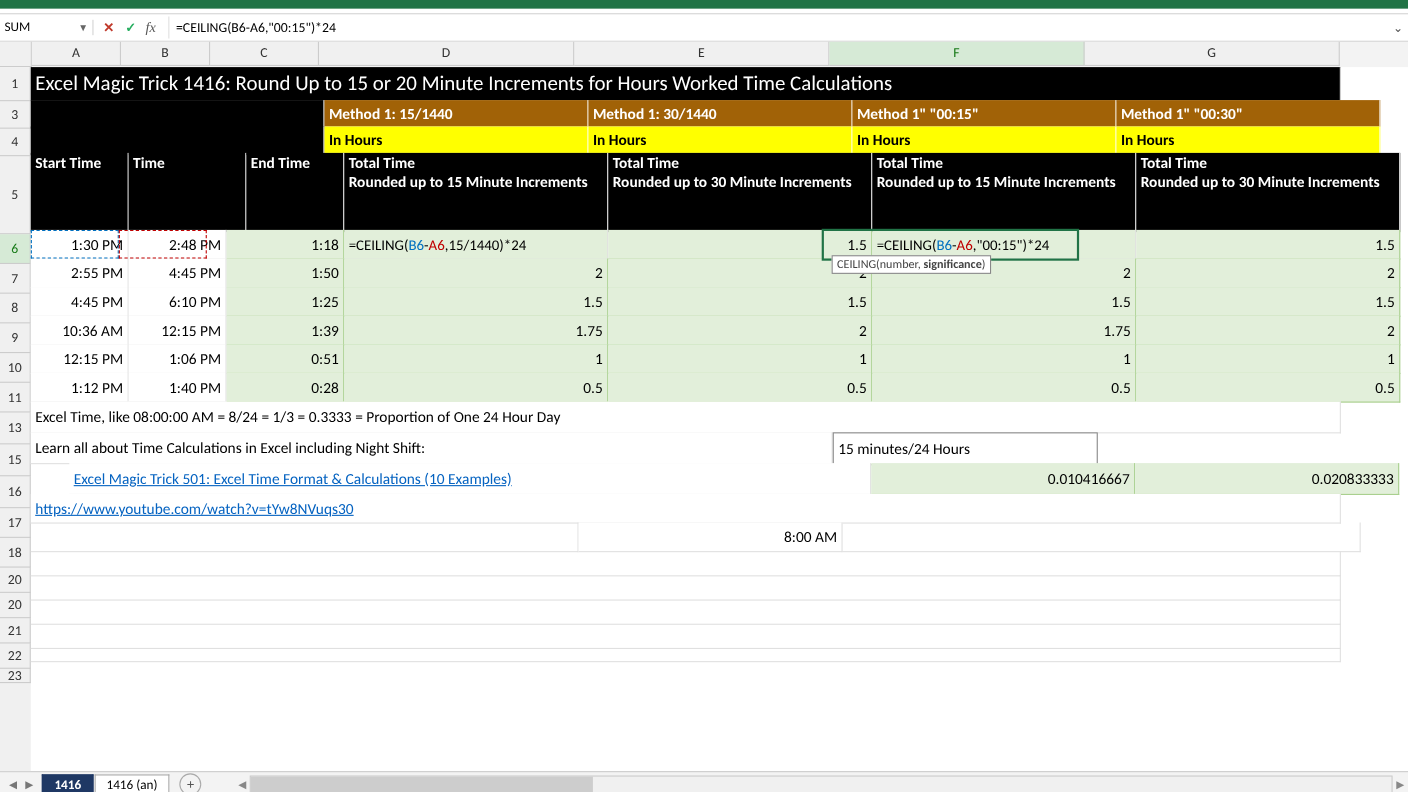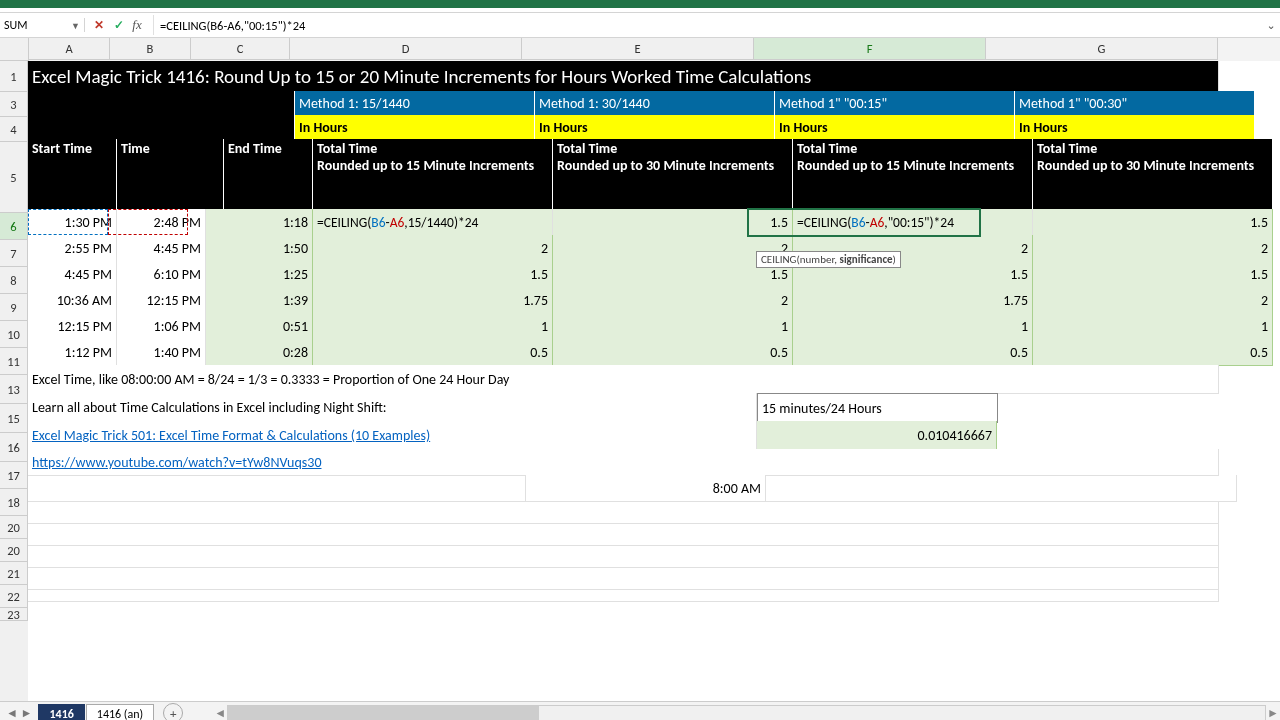--- a/index.html
+++ b/index.html
@@ -21,21 +21,21 @@
 .colheads{display:flex;height:22px;background:#f0f0f0}
 .colhead{border-right:1px solid #ccc;border-bottom:1px solid #ccc;display:flex;align-items:center;justify-content:center;font-size:12.5px;color:#333}
 .colhead.active{background:#d6ead6;color:#187a18}
 .rowheads{width:28px;background:#f0f0f0}
 .rowhead{border-right:1px solid #ccc;border-bottom:1px solid #ccc;display:flex;align-items:center;justify-content:center;font-size:12.5px;color:#333}
 .rowhead.active{background:#d6ead6;color:#187a18}
 .grid{position:relative}
 .row{display:flex}
 .cell{border-right:1px solid #e0e0e0;border-bottom:1px solid #e0e0e0;padding:0 4px;display:flex;align-items:center;font-size:14px;overflow:hidden;white-space:nowrap}
 .cell.hdr-black{background:#000;color:#fff;font-size:19px;font-weight:400}
-.cell.hdr-red{background:#0369a1;color:#fff;font-weight:normal;border-right:1px solid #fff;border-bottom:none}
+.cell.hdr-red{background:#a16207;color:#fff;font-weight:bold;border-right:1px solid #fff;border-bottom:none}
 .cell.hdr-yellow{background:#ffff00;color:#000;font-weight:bold;border-right:1px solid #fff;border-bottom:none}
 .cell.hdr-navy{background:#000000;color:#fff;font-weight:700;border-right:1px solid #fff;border-bottom:none;line-height:1.2;white-space:normal;align-items:flex-start;padding-top:2px}
 .cell.data{background:#fff;justify-content:flex-end}
 .cell.data-l{background:#fff;justify-content:flex-start}
 .cell.green{background:#e2efda;justify-content:flex-end;border-right:1px solid #a9d08e;border-bottom:1px solid #a9d08e}
 .cell.green-formula{background:#e2efda;justify-content:flex-start;font-size:13.5px}
 .cell.link{color:#0563c1;text-decoration:underline}
 .formula-txt{font-family:Calibri}
 .formula-txt .fn{color:#000}
 .formula-txt .ref1{color:#0070c0}
@@ -198,23 +198,24 @@
           <div class="cell green" style="width: 231px; height: 100%;">0.5</div>
           <div class="cell green" style="width: 231px; height: 100%;">0.5</div>
         </div>
         <div class="row" style="height: 28px;">
           <div class="cell data-l" style="width: 1182px; height: 100%;">Excel Time, like 08:00:00 AM = 8/24 = 1/3 = 0.3333 = Proportion of One 24 Hour Day</div>
         </div>
         <div class="row" style="height: 28px;">
           <div class="cell data-l" style="width: 720px; height: 100%;">Learn all about Time Calculations in Excel including Night Shift:</div>
           <div class="cell data-l bordered-box" style="width: 231px; height: 100%;">15 minutes/24 Hours</div>
         </div>
-        <div class="row" style="height: 28px;">
+        <div class="row" style="height: 28px; padding-left: 35px;">
           <div class="cell data-l link" style="width: 720px; height: 100%;">Excel Magic Trick 501: Excel Time Format &amp; Calculations (10 Examples)</div>
           <div class="cell green" style="width: 231px; height: 100%;">0.010416667</div>
+          <div class="cell green" style="width: 231px; height: 100%;">0.020833333</div>
         </div>
         <div class="row" style="height: 26px;">
           <div class="cell data-l link" style="width: 1182px; height: 100%;">https://www.youtube.com/watch?v=tYw8NVuqs30</div>
         </div>
         <div class="row" style="height: 26px;">
           <div class="cell  " style="width: 489px; height: 100%;"></div>
           <div class="cell data" style="width: 231px; height: 100%;">8:00 AM</div>
           <div class="cell  " style="width: 462px; height: 100%;"></div>
         </div>
         <div class="row" style="height: 22px;">
@@ -228,21 +229,21 @@
         </div>
         <div class="row" style="height: 22px;">
           <div class="cell  " style="width: 1182px; height: 100%;"></div>
         </div>
         <div class="row" style="height: 12px;">
           <div class="cell  " style="width: 1182px; height: 100%;"></div>
         </div>
         <div class="active-border" style="left: 719px; top: 147px; width: 230px; height: 25px;"></div>
         <div class="marching" style="border-color: rgb(0, 112, 192); left: 0px; top: 148px; width: 78px; height: 24px;"></div>
         <div class="marching" style="border-color: rgb(192, 0, 0); left: 80px; top: 148px; width: 78px; height: 24px;"></div>
-        <div class="tooltip" style="left: 728px; top: 190px;">CEILING(number, <b>significance</b>)</div>
+        <div class="tooltip" style="left: 728px; top: 171px;">CEILING(number, <b>significance</b>)</div>
       </div>
   </div>
 
   <div class="sheet-tabs">
     <div class="tab-arrows">◄ ►</div>
     <div id="tabs" style="display:flex">
         <div class="tab active">1416</div>
         <div class="tab">1416 (an)</div>
       </div>
     <div class="new-sheet">+</div>

